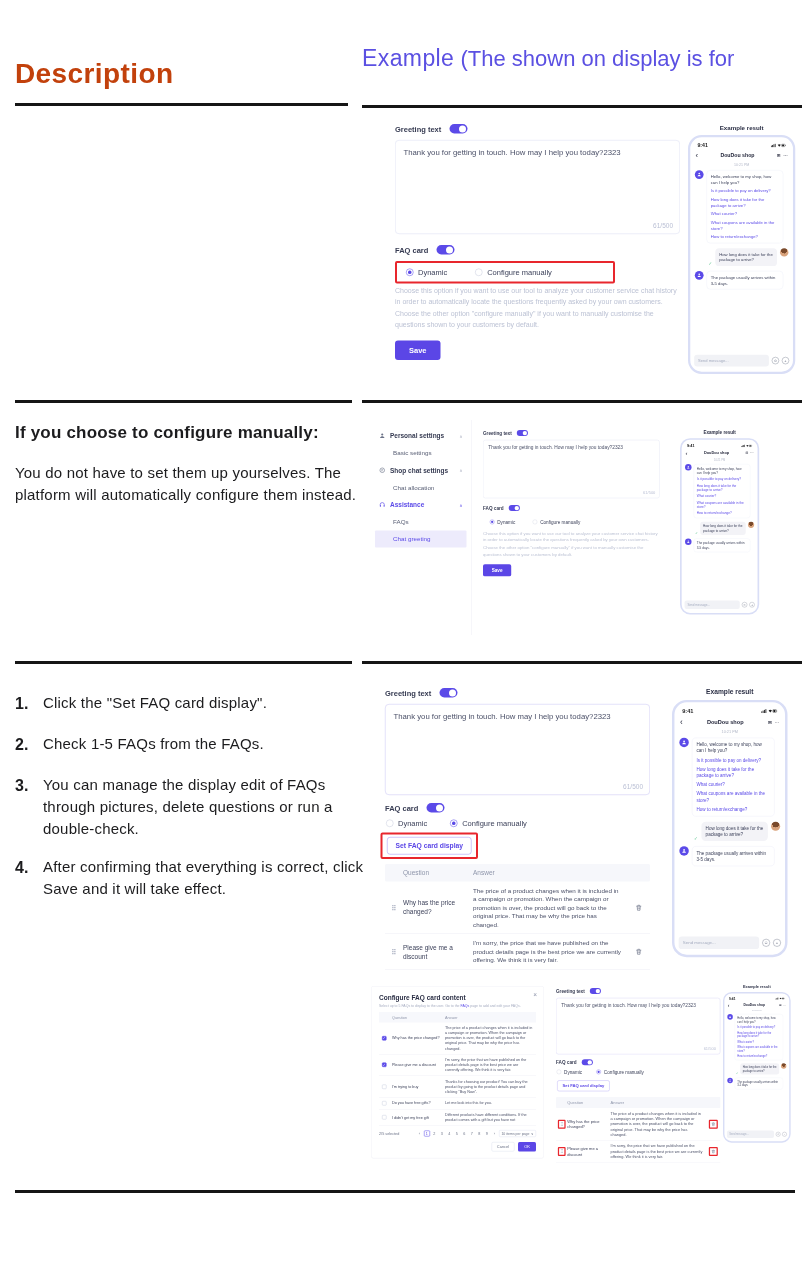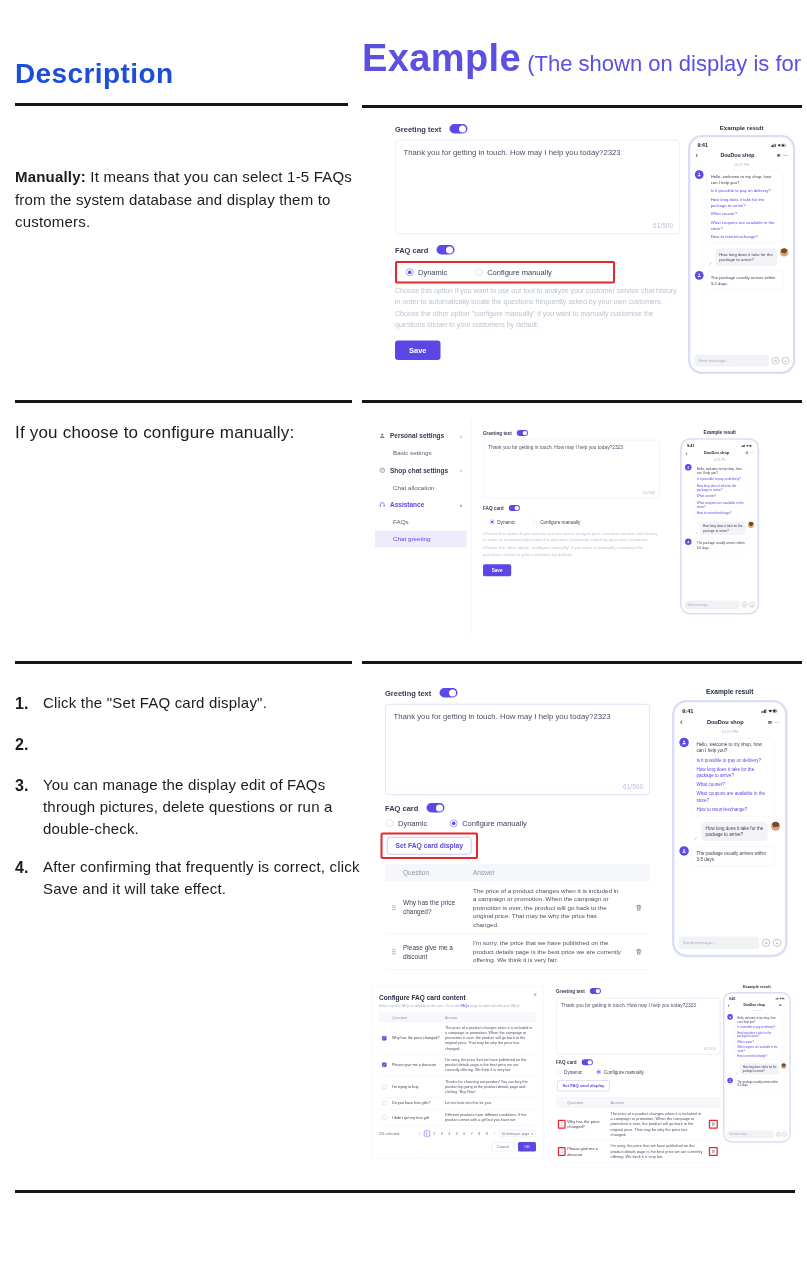--- a/index.html
+++ b/index.html
@@ -1,23 +1,23 @@
 <!DOCTYPE html>
 <html><head>
 <meta charset="utf-8">
 <style>
 *{margin:0;padding:0;box-sizing:border-box}
 html,body{background:#fff}
 body{font-family:"Liberation Sans","DejaVu Sans",sans-serif;color:#1c1c1e}
 .canvas{position:relative;width:807px;height:1280px;overflow:hidden;background:#fff}
 .rule{position:absolute;height:3px;background:#161616}
 
-.hdrL{position:absolute;left:15px;top:58px;font-size:28px;font-weight:700;color:#1d4ed8;letter-spacing:.4px}
+.hdrL{position:absolute;left:15px;top:58px;font-size:28px;font-weight:700;color:#c2410c;letter-spacing:.4px}
 .hdrR{position:absolute;left:362px;top:42px;width:446px;color:#5b50e2;font-size:22px;line-height:33px}
-.hdrR .big{font-size:38px;font-weight:700;letter-spacing:.4px}
+.hdrR .big{font-size:23px;font-weight:400;letter-spacing:.4px}
 
 .redhead{position:absolute;left:15px;top:128px;font-size:18px;font-weight:700;font-style:italic;color:#ee2626}
 .bodyblk{position:absolute;font-size:15px;line-height:1.5;letter-spacing:.2px;color:#1c1c1e}
 .b{font-weight:700}
 .para{margin-bottom:16px}
 .step{display:flex;gap:7px;margin-bottom:17px}
 .step .n{font-weight:700;font-size:16px;flex:0 0 21px}
 .step .t{font-size:15px;line-height:1.45}
 
 .slot{position:absolute;transform-origin:top left}
@@ -113,21 +113,20 @@
 <body>
 
 <div class="canvas">
 
   <div class="hdrL">Description</div>
   <div class="hdrR"><span class="big">Example</span> <span>(The shown on display is for</span><br></div>
   <div class="rule" style="left:15px;top:103px;width:333px"></div>
   <div class="rule" style="left:362px;top:105px;width:440px"></div>
 
   <div class="bodyblk" style="left:15px;top:166px;width:345px">
-    <p class="para"><span class="b">Manually:</span><span> It means that you can select 1-5 FAQs from the system database and display them to customers.</span></p>
   </div>
 
   <div class="slot hl-radios" style="left:395px;top:124px;transform:scale(0.5)">
   <div class="formA">
     <div class="frow">
       <span class="flabel">Greeting text</span>
       <span class="toggle"></span>
     </div>
     <div class="ta">
       <span>Thank you for getting in touch. How may I help you today?2323</span>
@@ -216,21 +215,22 @@
         <span class="cicon">+</span>
       </div>
     </div>
   </div>
 </div>
 
   <div class="rule" style="left:15px;top:400px;width:337px"></div>
   <div class="rule" style="left:362px;top:400px;width:440px"></div>
 
   <div class="bodyblk" style="left:15px;top:420px;width:345px">
-    <p class="para" style="font-weight:400;font-size:17px">If you choose to configure manually:</p>
+    <p class="para" style="font-weight:700;font-size:17px">If you choose to configure manually:</p>
+    <p>You do not have to set them up yourselves. The platform will automatically configure them instead.</p>
   </div>
 
   <div class="slot" style="left:372px;top:420px;transform:scale(0.5)">
     <div class="sidebar">
       <div class="sb-item">
           <svg viewBox="0 0 24 24">
             <circle cx="12" cy="7.5" r="4" fill="#6b7287"></circle>
             <path d="M3.5 20c1.6-4.2 5-6.3 8.5-6.3s6.9 2.1 8.5 6.3z" fill="#6b7287"></path>
           </svg>
           <span>Personal settings</span>
@@ -358,28 +358,29 @@
   <div class="rule" style="left:15px;top:661px;width:337px"></div>
   <div class="rule" style="left:362px;top:661px;width:440px"></div>
 
   <div class="bodyblk" style="left:15px;top:692px;width:350px">
     <div class="step">
         <span class="n">1.</span>
         <span class="t">Click the "Set FAQ card display".</span>
       </div>
     <div class="step">
         <span class="n">2.</span>
+        <span class="t">Check 1-5 FAQs from the FAQs.</span>
       </div>
     <div class="step">
         <span class="n">3.</span>
         <span class="t">You can manage the display edit of FAQs through pictures, delete questions or run a double-check.</span>
       </div>
     <div class="step">
         <span class="n">4.</span>
-        <span class="t">After confirming that frequently is correct, click Save and it will take effect.</span>
+        <span class="t">After confirming that everything is correct, click Save and it will take effect.</span>
       </div>
   </div>
 
   <div class="slot hl-btn" style="left:385px;top:688px;transform:scale(0.5)">
   <div class="formB">
     <div class="frow">
       <span class="flabel">Greeting text</span>
       <span class="toggle"></span>
     </div>
     <div class="ta">

